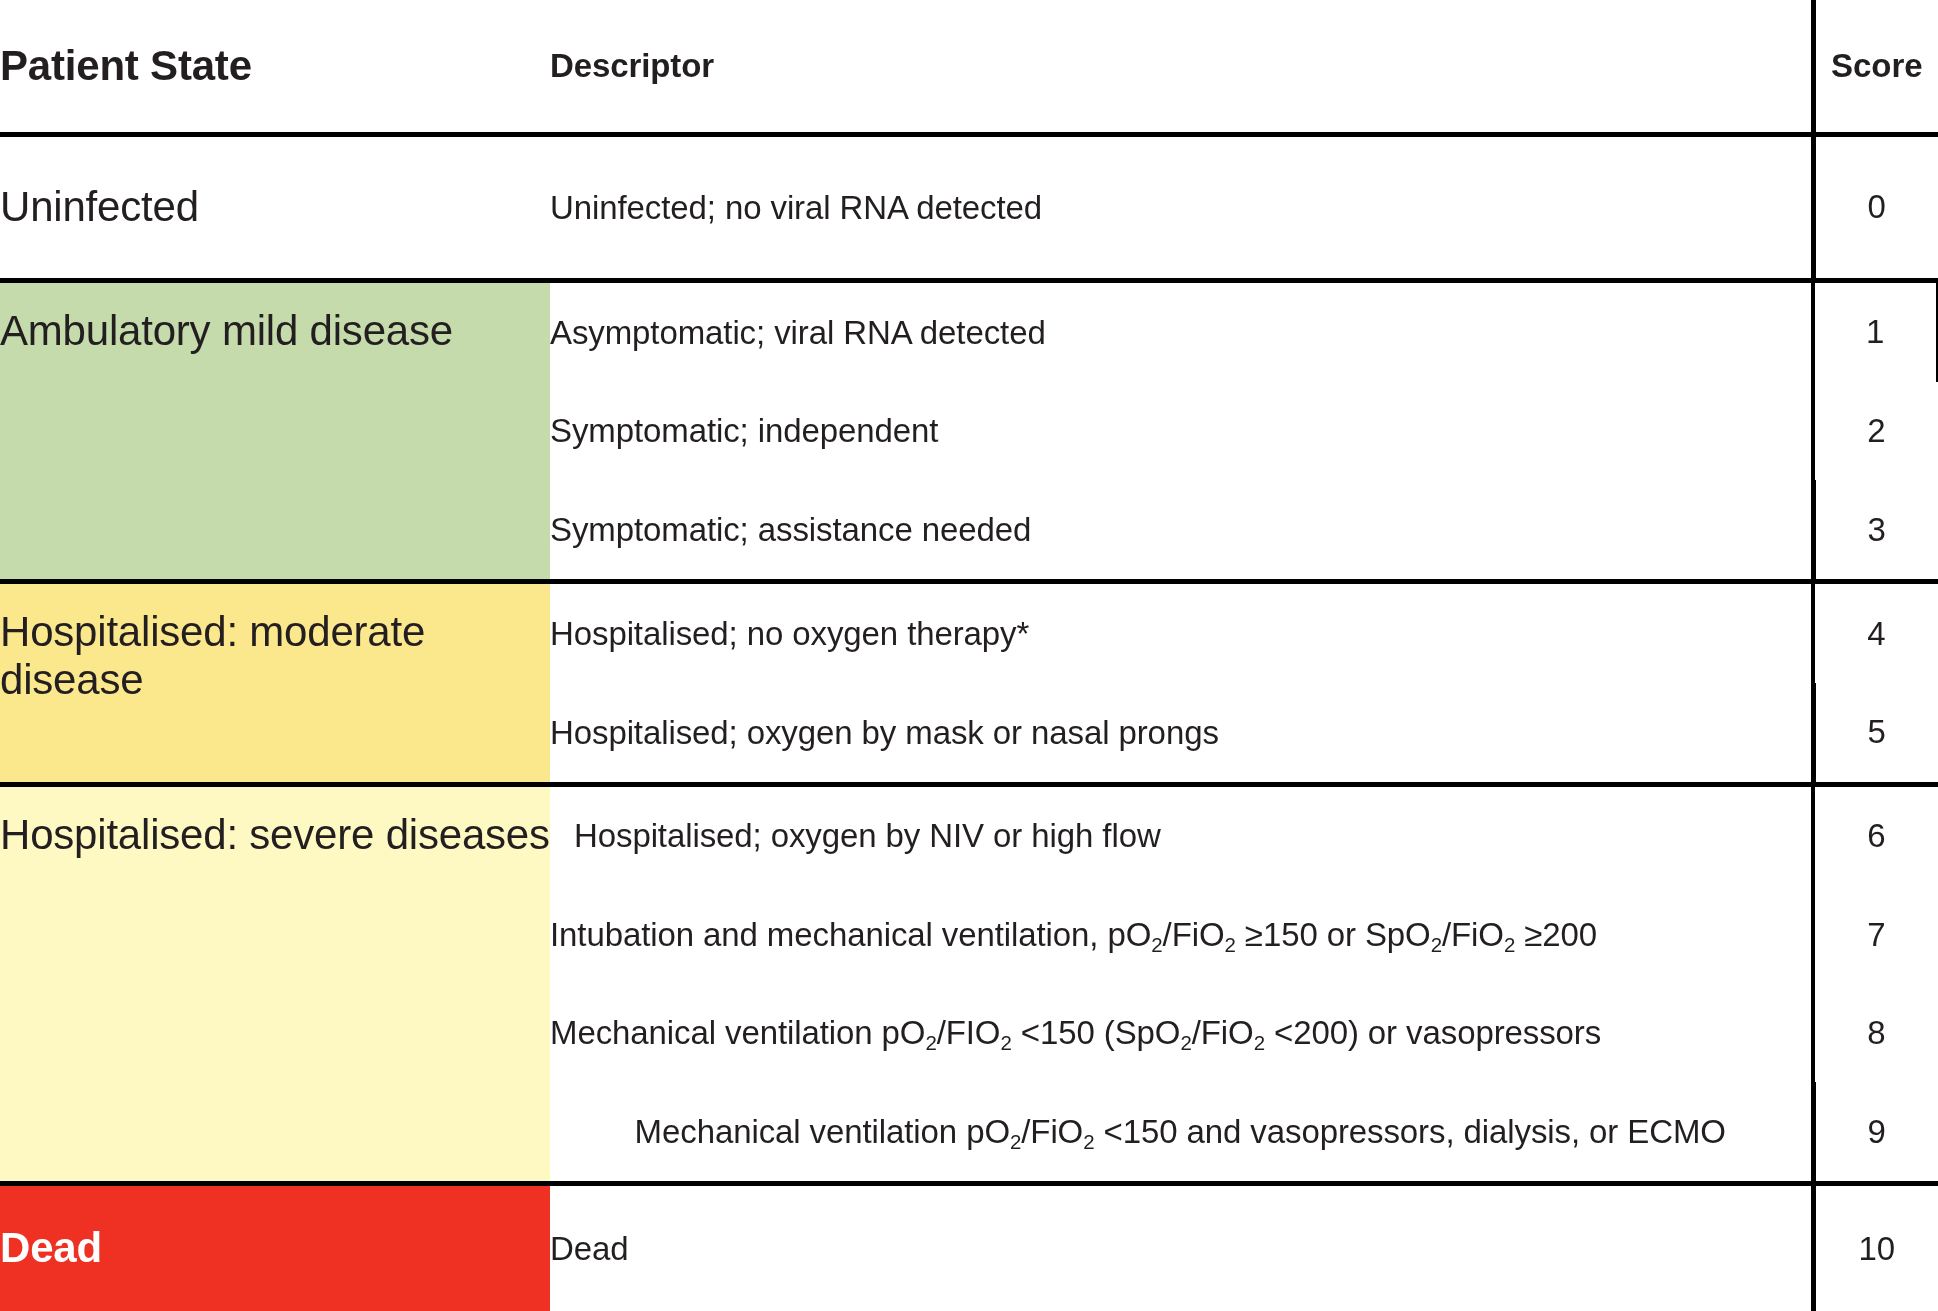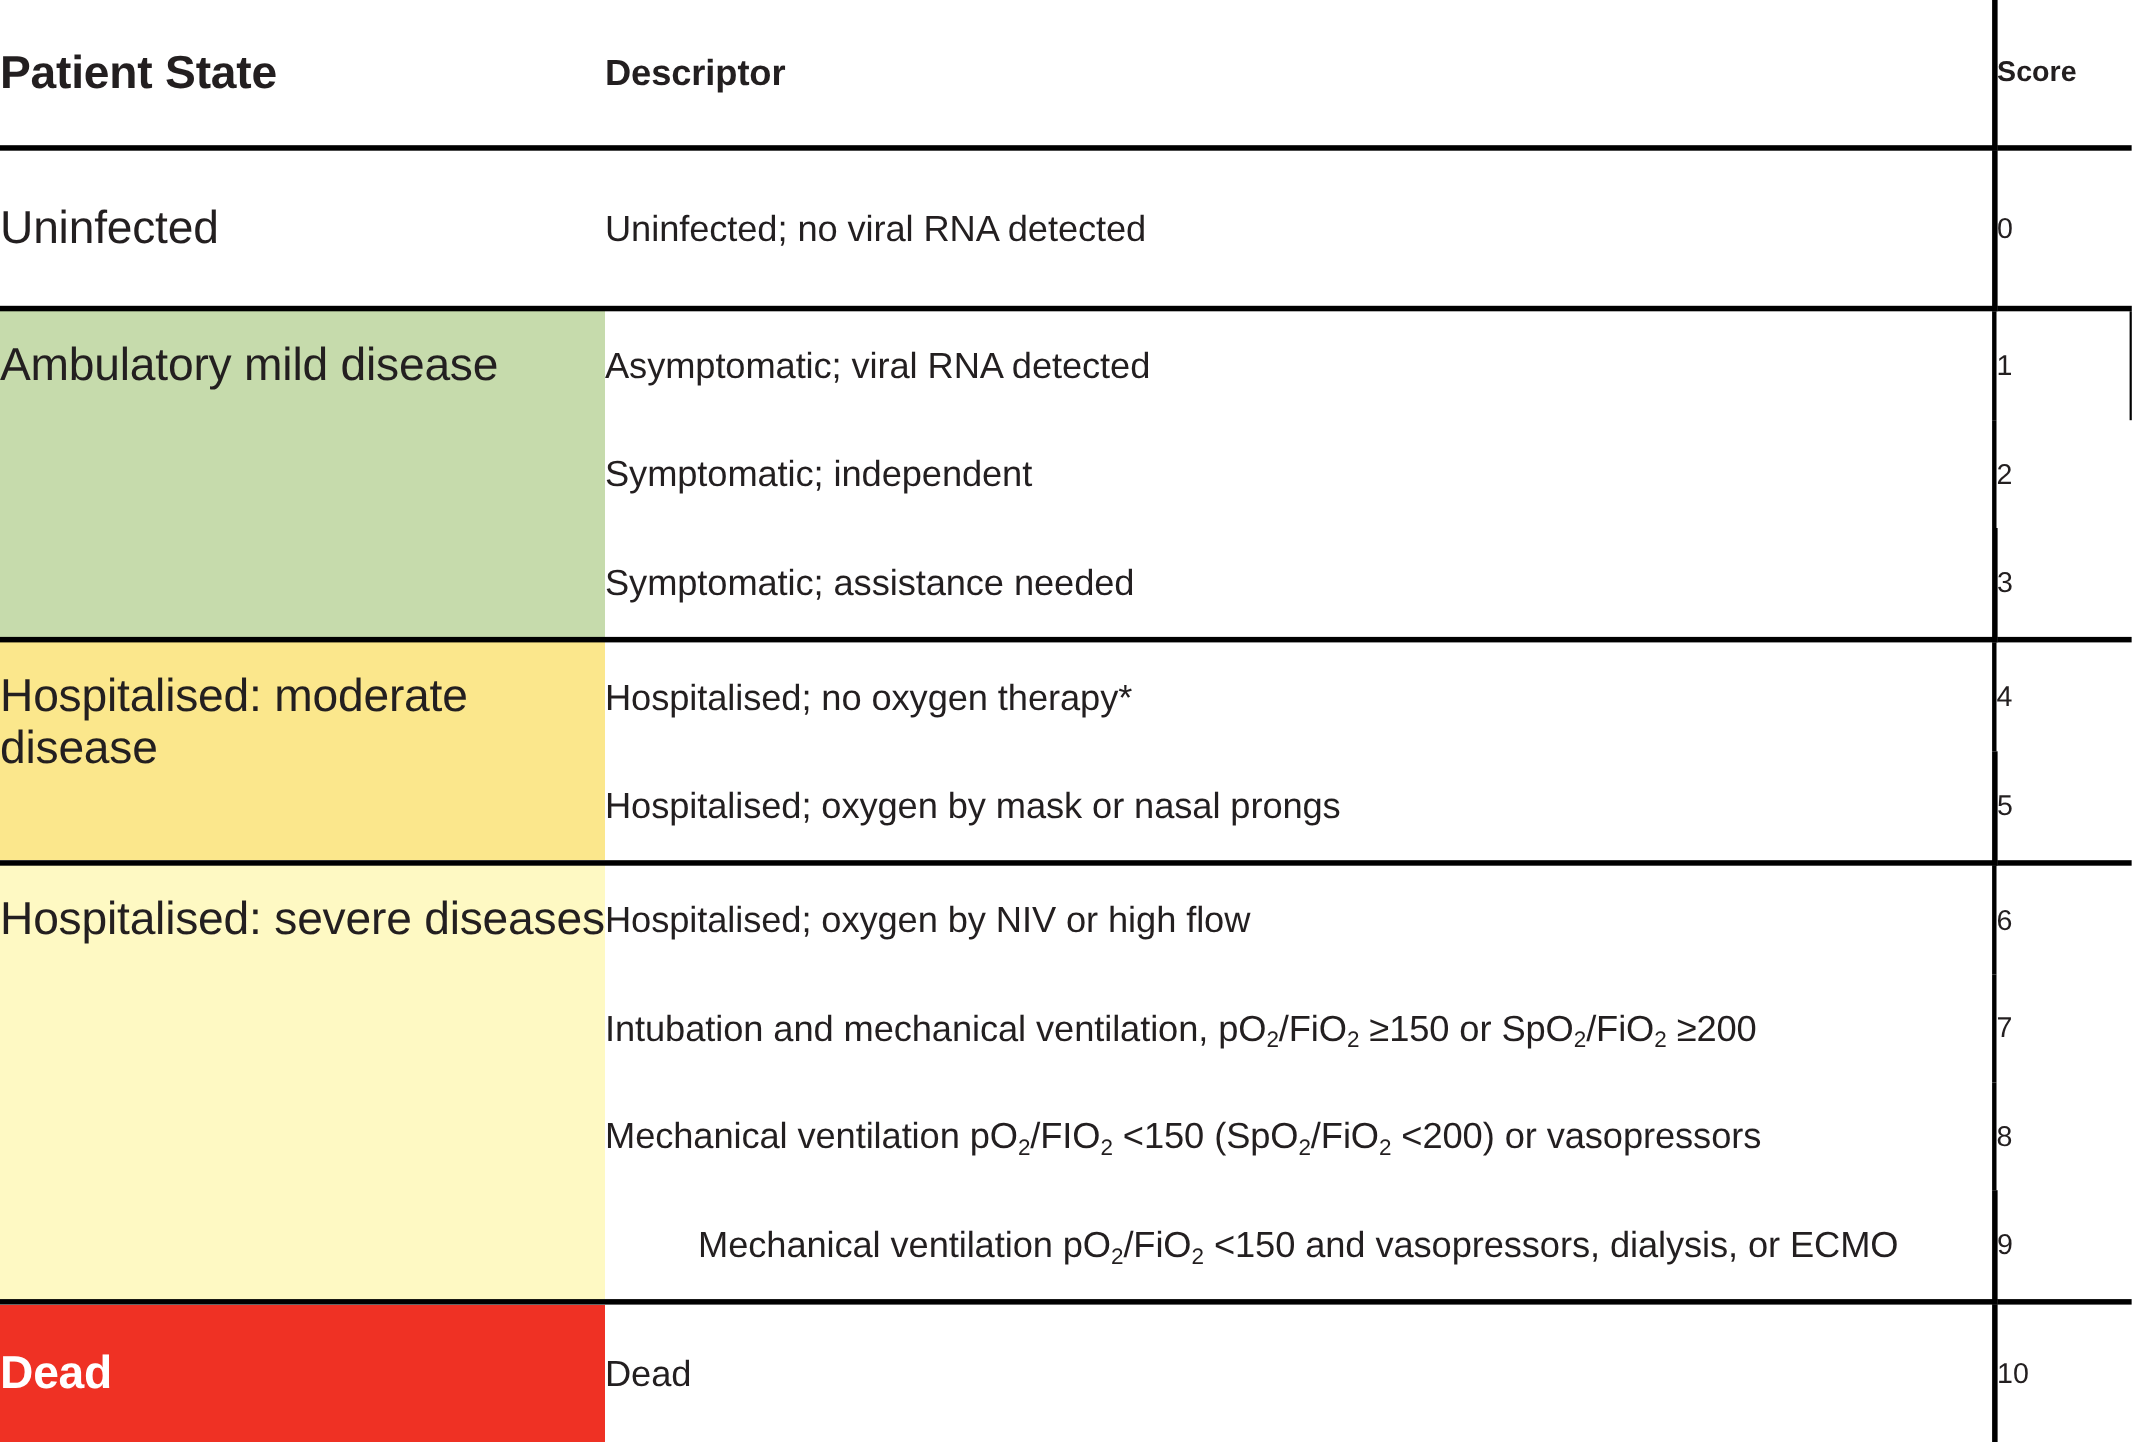--- a/index.html
+++ b/index.html
@@ -34,22 +34,22 @@
     vertical-align:middle;
   }
   .cell-desc{
     padding-left:28px;
     font-size:33px;
     line-height:1.2;
     letter-spacing:-0.1px;
     white-space:nowrap;
   }
   .cell-score{
-    text-align:left;
-    font-size:26px;
+    text-align:center;
+    font-size:33px;
   }
 
   
   .hdr .cell-state,
   .hdr .cell-desc,
   .hdr .cell-score{
     font-weight:bold;
   }
   .hdr td{height:112px;}
   .bb-thick{border-bottom:5px solid #000 !important;}
@@ -115,21 +115,21 @@
       <td class="cell-desc" style="height:84px;">Hospitalised; no oxygen therapy*</td>
       <td class="cell-score frame-right" style="border-left:4px solid #000;">4</td>
     </tr>
     <tr>
       <td class="cell-desc bb-thick br-thick" style="height:84px;">Hospitalised; oxygen by mask or nasal prongs</td>
       <td class="cell-score bb-thick frame-right" style="border-left:4px solid #000;">5</td>
     </tr>
 
     <tr>
       <td class="cell-state state-cell fill-orange frame-left bb-thick" rowspan="4" style="vertical-align:top;padding-top:24px;">Hospitalised: severe diseases</td>
-      <td class="cell-desc" style="height:84px;">Hospitalised; oxygen by NIV or high flow</td>
+      <td class="cell-desc" style="height:84px;padding-left:24px;">Hospitalised; oxygen by NIV or high flow</td>
       <td class="cell-score frame-right" style="border-left:4px solid #000;">6</td>
     </tr>
 
     <tr>
       <td class="cell-desc" style="height:84px;margin-left:20px;"><span><span>Intubation and mechanical ventilation, pO</span><sub>2</sub><span>/FiO</span><sub>2</sub><span> ≥150 or SpO</span><sub>2</sub><span>/FiO</span><sub>2</sub><span> ≥200</span></span></td>
       <td class="cell-score frame-right" style="border-left:4px solid #000;">7</td>
     </tr>
 
     <tr>
       <td class="cell-desc" style="height:84px;"><span><span>Mechanical ventilation pO</span><sub>2</sub><span>/FIO</span><sub>2</sub><span> &lt;150 (SpO</span><sub>2</sub><span>/FiO</span><sub>2</sub><span> &lt;200) or vasopressors</span></span></td>

